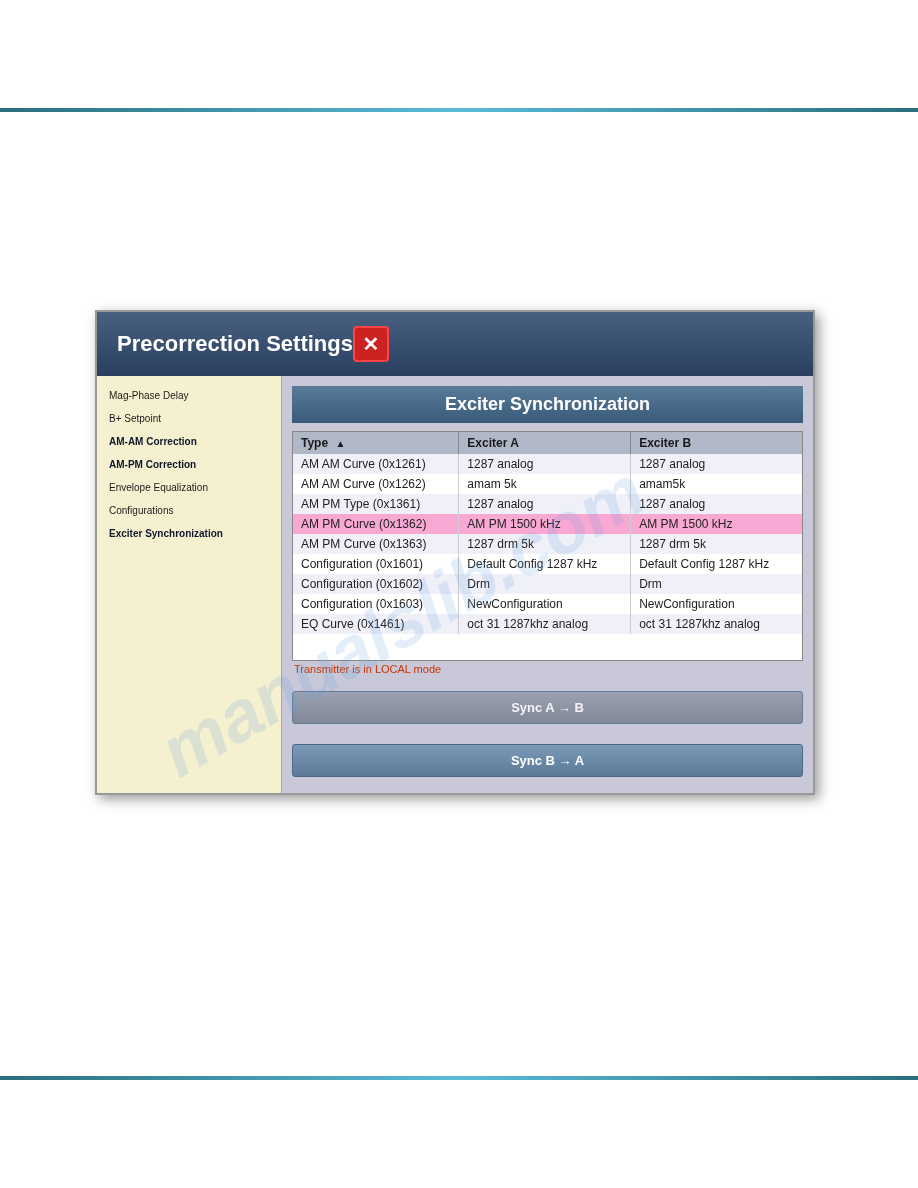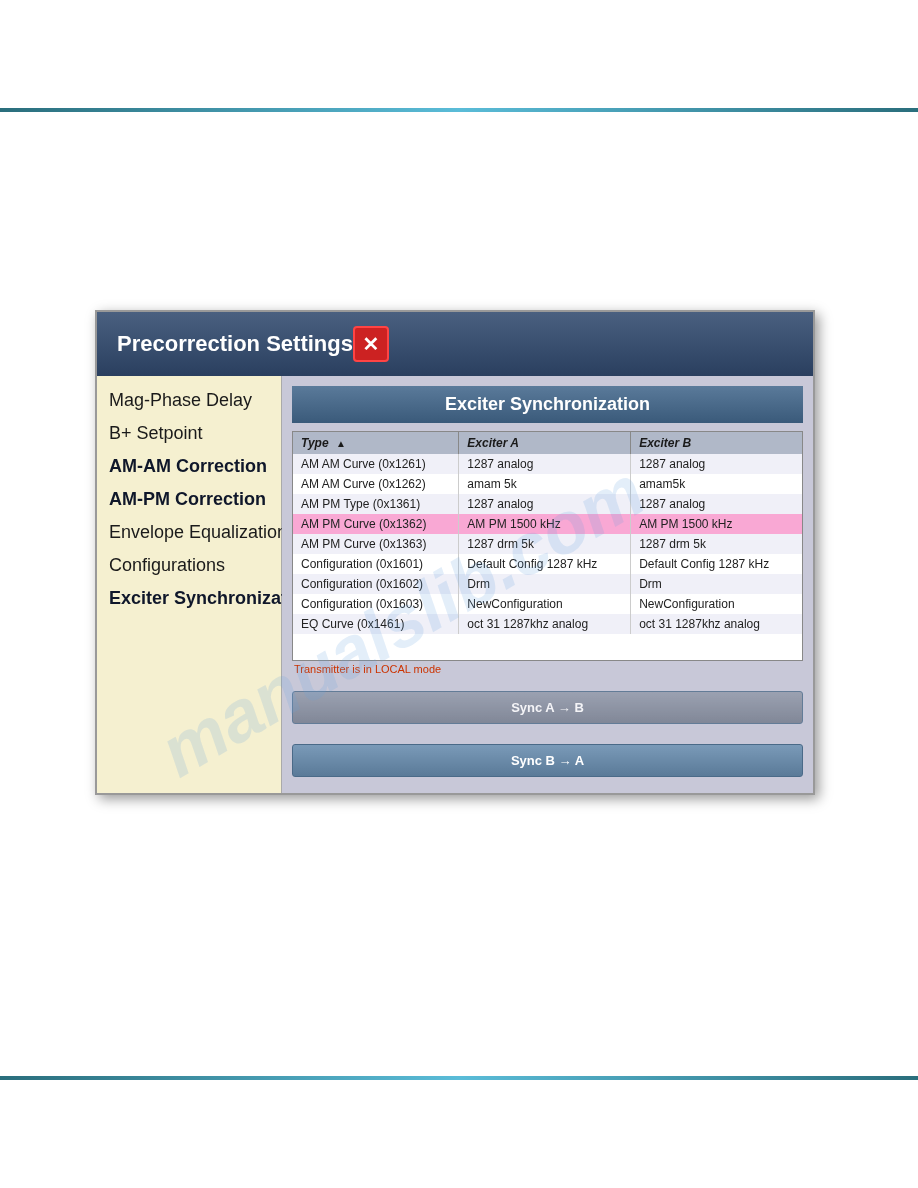--- a/index.html
+++ b/index.html
@@ -90,21 +90,21 @@
 
     .sidebar {
       width: 185px;
       background: #f5f0d0;
       padding: 8px 0;
       border-right: 1px solid #aaa;
     }
 
     .sidebar-item {
       padding: 6px 12px;
-      font-size: 18px;
+      font-size: 10px;
       cursor: pointer;
       color: #1a1a1a;
       white-space: nowrap;
     }
 
     .sidebar-item.active {
       font-weight: bold;
       color: #0f172a;
     }
 
@@ -142,21 +142,20 @@
       background: #b0b8c8;
     }
 
     thead th {
       padding: 4px 8px;
       text-align: left;
       font-weight: bold;
       border-right: 1px solid #888;
       color: #1a1a1a;
       font-size: 12px;
-      font-style: italic;
     }
 
     thead th:last-child {
       border-right: none;
     }
 
     .sort-arrow {
       margin-left: 4px;
       font-size: 10px;
     }

